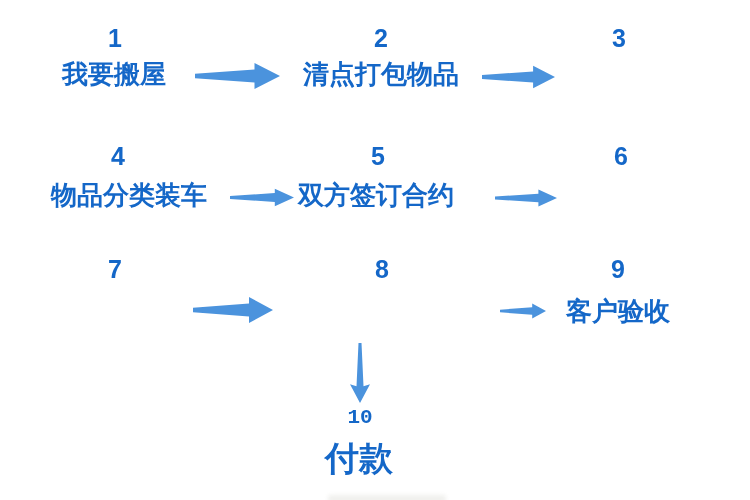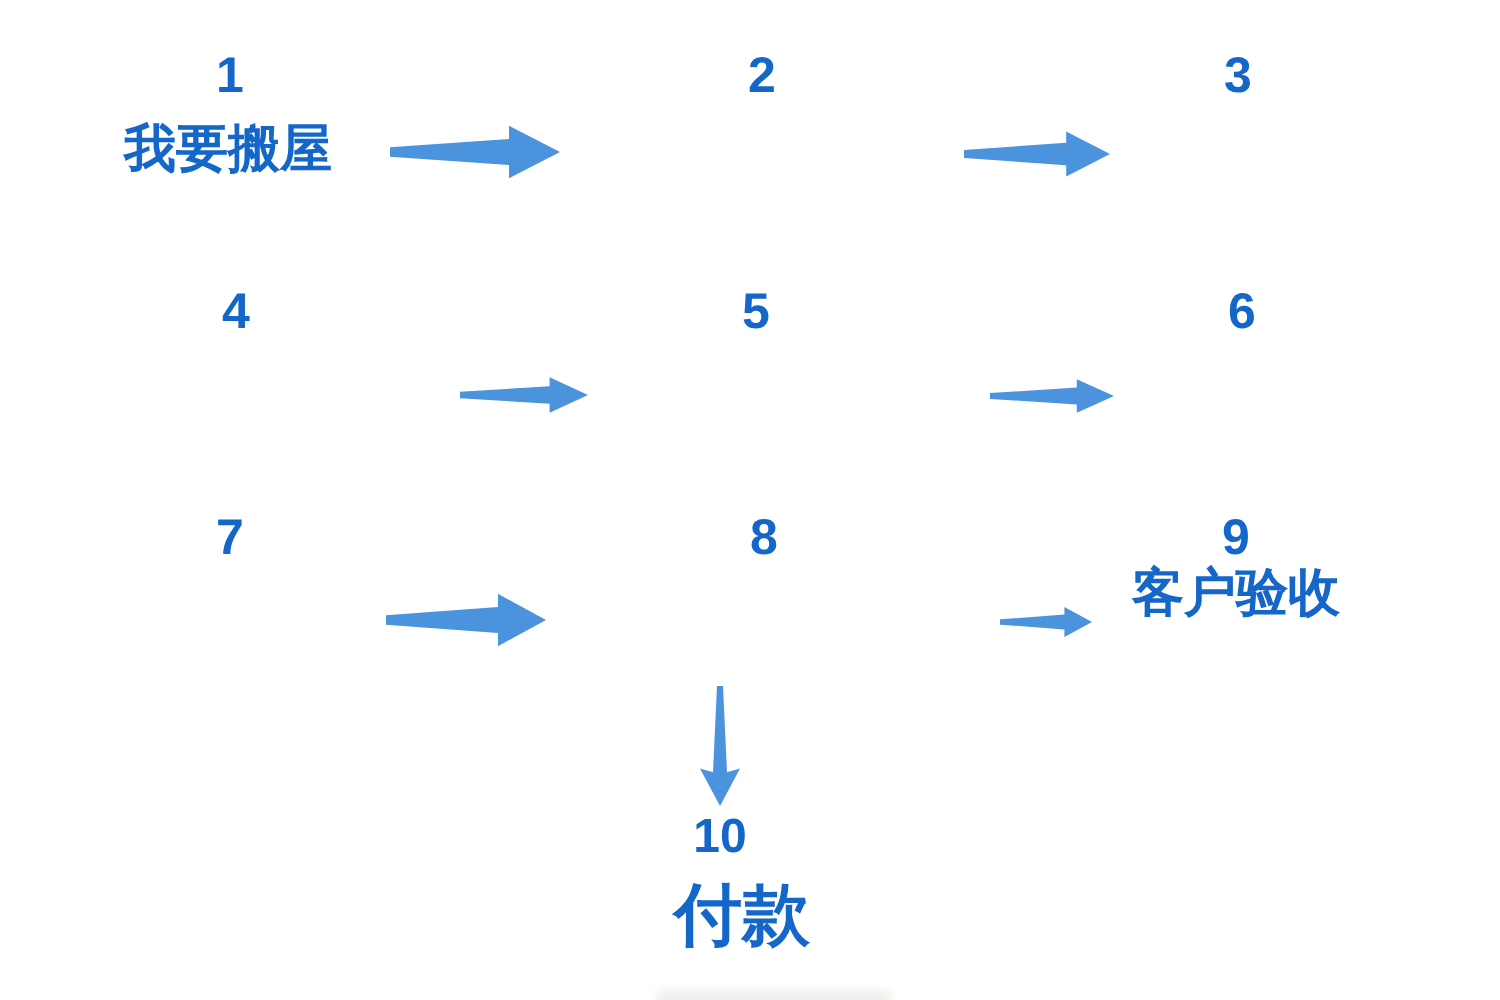--- a/index.html
+++ b/index.html
@@ -22,21 +22,21 @@
   .label{
     position:absolute;
     transform:translateX(-50%);
     color:var(--text-blue,#1467c8);
     font-weight:bold;
     font-size:26px;
     line-height:1;
     white-space:nowrap;
     text-align:center;
   }
-  .final-num{font-size:24px;}
+  .final-num{font-size:21px;font-family:Liberation Mono, monospace;}
   .final-label{font-size:34px;}
   .arrow{
     position:absolute;
     color:var(--arrow-blue,#4b93dd);
   }
   .arrow svg{display:block;width:100%;height:100%;}
   .watermark-stub{
     position:absolute;
     left:328px;top:495px;width:118px;height:8px;
     background:#c9c9c0;
@@ -53,38 +53,41 @@
   <div class="num" style="left:115px;top:26px">1</div>
   <div class="label" style="left:114px;top:61px">我要搬屋</div>
 
   <div class="arrow" style="left:195px;top:62px;width:85px;height:28px">
     <svg viewBox="0 0 100 30" preserveAspectRatio="none" fill="currentColor" aria-hidden="true">
       <polygon points="0,12.5 70,8 70,1 100,15 70,29 70,22 0,17.5"></polygon>
     </svg>
   </div>
 
   <div class="num" style="left:381px;top:26px">2</div>
+  <div class="label" style="left:381px;top:61px">清点打包物品</div>
 
   <div class="arrow" style="left:482px;top:65px;width:73px;height:24px">
     <svg viewBox="0 0 100 30" preserveAspectRatio="none" fill="currentColor" aria-hidden="true">
       <polygon points="0,12.5 70,8 70,1 100,15 70,29 70,22 0,17.5"></polygon>
     </svg>
   </div>
 
   <div class="num" style="left:619px;top:26px">3</div>
 
   <div class="num" style="left:118px;top:144px">4</div>
+  <div class="label" style="left:129px;top:182px">物品分类装车</div>
 
   <div class="arrow" style="left:230px;top:188px;width:64px;height:19px">
     <svg viewBox="0 0 100 30" preserveAspectRatio="none" fill="currentColor" aria-hidden="true">
       <polygon points="0,12.5 70,8 70,1 100,15 70,29 70,22 0,17.5"></polygon>
     </svg>
   </div>
 
   <div class="num" style="left:378px;top:144px">5</div>
+  <div class="label" style="left:376px;top:182px">双方签订合约</div>
 
   <div class="arrow" style="left:495px;top:189px;width:62px;height:18px">
     <svg viewBox="0 0 100 30" preserveAspectRatio="none" fill="currentColor" aria-hidden="true">
       <polygon points="0,12.5 70,8 70,1 100,15 70,29 70,22 0,17.5"></polygon>
     </svg>
   </div>
 
   <div class="num" style="left:621px;top:144px">6</div>
 
   <div class="num" style="left:115px;top:257px">7</div>
@@ -97,26 +100,26 @@
 
   <div class="num" style="left:382px;top:257px">8</div>
 
   <div class="arrow" style="left:500px;top:303px;width:46px;height:16px">
     <svg viewBox="0 0 100 30" preserveAspectRatio="none" fill="currentColor" aria-hidden="true">
       <polygon points="0,12.5 70,8 70,1 100,15 70,29 70,22 0,17.5"></polygon>
     </svg>
   </div>
 
   <div class="num" style="left:618px;top:257px">9</div>
-  <div class="label" style="left:618px;top:283px">客户验收</div>
+  <div class="label" style="left:618px;top:298px">客户验收</div>
 
   <div class="arrow" style="left:350px;top:343px;width:20px;height:60px">
     <svg viewBox="0 0 20 64" preserveAspectRatio="none" fill="currentColor" aria-hidden="true">
       <polygon points="8.5,0 11.5,0 13.5,46 20,44 10,64 0,44 6.5,46"></polygon>
     </svg>
   </div>
 
   <div class="num final-num" style="left:360px;top:407px">10</div>
-  <div class="label final-label" style="left:371px;top:441px">付款</div>
+  <div class="label final-label" style="left:359px;top:441px">付款</div>
 
   <div class="watermark-stub"></div>
 
 </div>
 
 </body></html>

